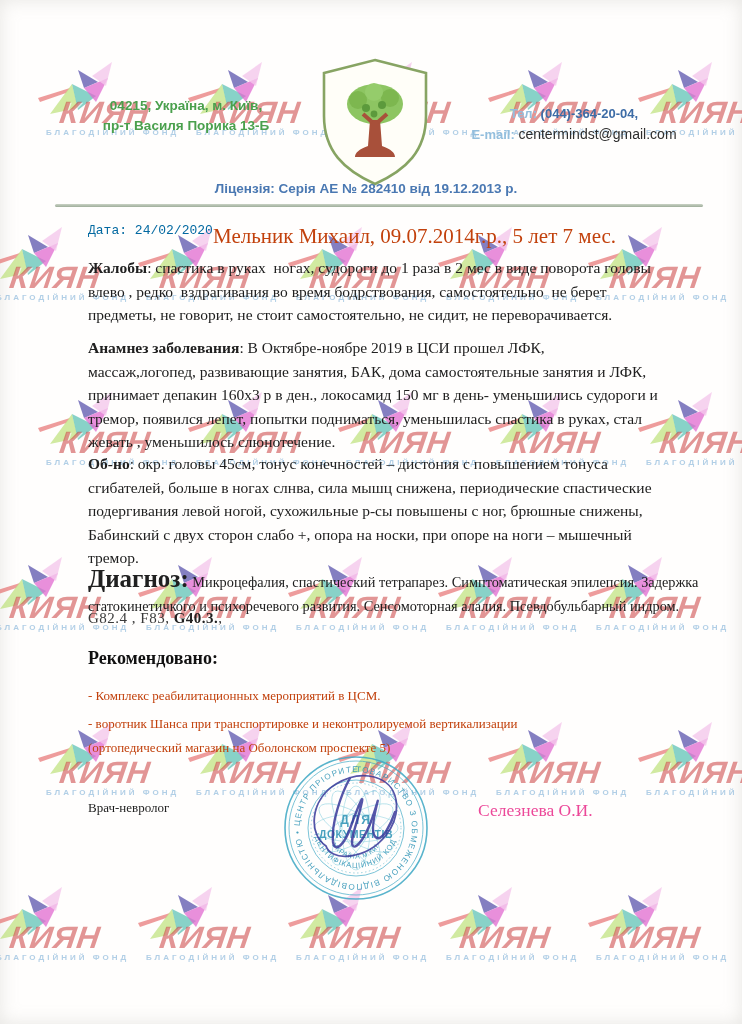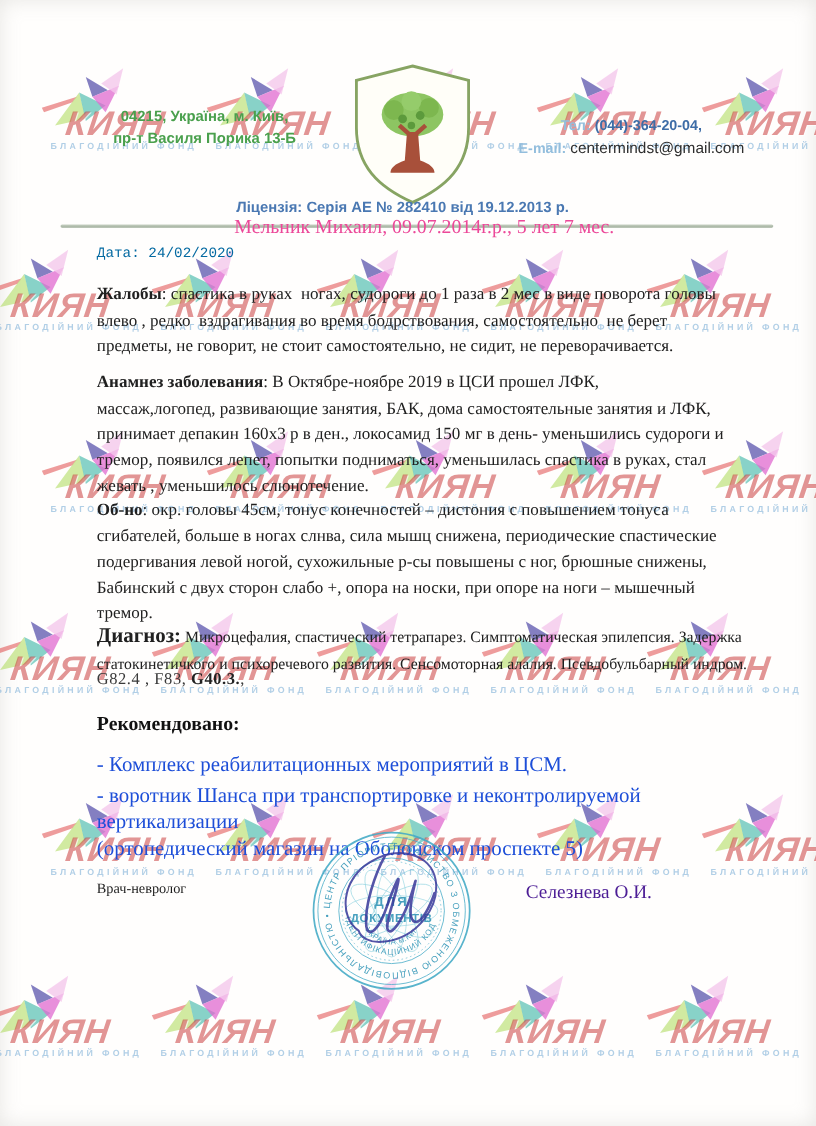--- a/index.html
+++ b/index.html
@@ -40,37 +40,37 @@
   .c-phone{color:#3d6ca6;font-weight:700;}
   .c-email{color:#2e2e2e;font-weight:400;font-size:14px;}
   .license{
     left:0;top:181px;width:732px;text-align:center;
     font-family:"Liberation Sans",sans-serif;font-weight:700;
     font-size:13.5px;color:#4a78b2;
   }
   .rule{left:55px;top:204px;width:648px;height:3px;
     background:linear-gradient(#c9d2c4,#9fae9b);border-radius:2px;}
   .date-line{left:88px;top:223px;font-size:13px;color:#0369a1;font-family:Liberation Mono, monospace;}
-  .patient{left:213px;top:196px;font-size:18px;color:#ec4899;}
+  .patient{left:213px;top:224px;font-size:21px;color:#c2410c;}
   .para{
     left:88px;width:640px;font-size:15.5px;line-height:23.5px;
     white-space:pre-wrap;color:#202020;
   }
   .para b{font-weight:700;}
-  .diag-label{font-size:19px;font-weight:700;}
+  .diag-label{font-size:25px;font-weight:700;}
   .diag-body{font-size:14.3px;line-height:22.5px;}
   .codes{
     left:88px;top:610px;font-family:Liberation Serif, serif;
     font-size:15px;color:#3a3a3a;letter-spacing:.5px;
   }
   .codes b{color:#222;}
   .rec-head{left:88px;top:648px;font-size:18px;font-weight:700;color:#111;}
-  .rec-item{left:88px;width:610px;font-size:19px;line-height:24px;white-space:pre-wrap;color:#1d4ed8;}
+  .rec-item{left:88px;width:610px;font-size:13px;line-height:24px;white-space:pre-wrap;color:#c2410c;}
   .sig-role{left:88px;top:800px;font-size:13px;color:#1c1c1c;}
-  .sig-name{left:478px;top:800px;font-size:17.5px;color:#4c1d95;}
+  .sig-name{left:478px;top:800px;font-size:17.5px;color:#ec4899;}
   .stamp{left:281px;top:753px;width:150px;height:150px;opacity:.88;}
   .signature{left:288px;top:748px;width:150px;height:160px;}
 </style>
 </head>
 <body>
 
 <div id="page">
   <div id="wm-layer">
       <div class="wm" style="left: 36px; top: 58px;">
         <svg viewBox="0 0 78 58" width="78" height="58">

